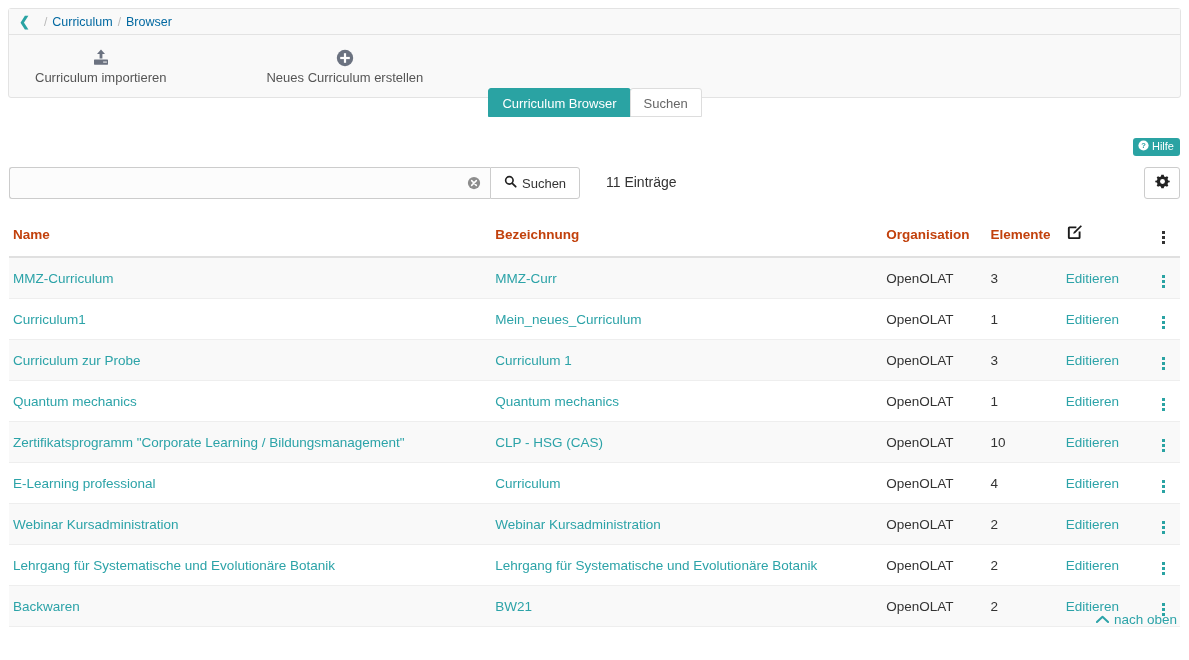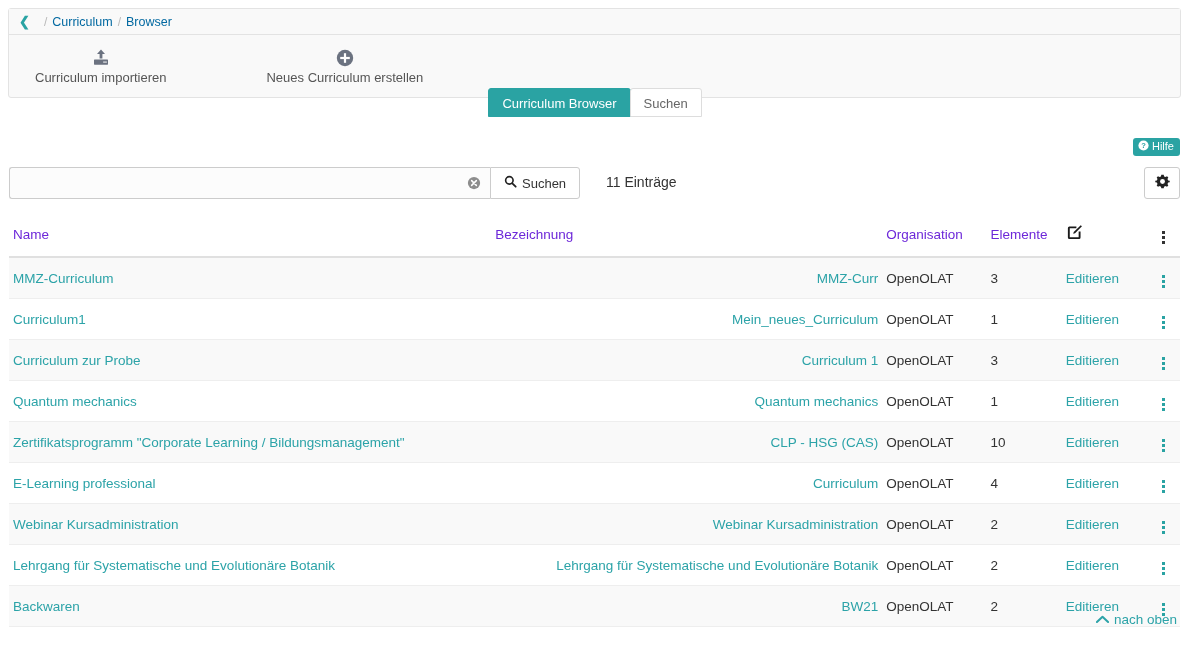--- a/index.html
+++ b/index.html
@@ -185,39 +185,39 @@
     left: 9px; top: 220px;
     width: 1171px;
   }
   table.data {
     width: 100%;
     border-collapse: collapse;
     font-size: 13.5px;
   }
   table.data thead th {
     text-align: left;
-    font-weight: normal;
-    color: #6d28d9;
+    font-weight: bold;
+    color: #c2410c;
     font-size: 13.5px;
     padding: 2px 4px 10px 4px;
     border-bottom: 2px solid #e0e0e0;
     white-space: nowrap;
   }
   table.data tbody td {
     padding: 8px 4px;
     border-bottom: 1px solid #eeeeee;
     vertical-align: middle;
   }
   table.data tbody tr:nth-child(odd) { background: #f9f9f9; }
   table.data tbody tr:nth-child(even) { background: #ffffff; }
   .cell-link { color: #2ca3a8; cursor: pointer; }
   td.col-org, td.col-elem { color: #333333; }
 
   .col-name   { width: 481px; padding-left: 4px !important; }
-  .col-bez    { width: 390px; text-align: right; }
+  .col-bez    { width: 390px; }
   .col-org    { width: 104px; margin-left: 7px; }
   .col-elem   { width: 75px; }
   .col-edit   { width: 90px; }
   .col-menu   { width: 28px; text-align: left; }
 
   th.col-edit, th.col-menu { padding-bottom: 6px; }
 
   .dots { display: inline-flex; flex-direction: column; gap: 2px; cursor: pointer; padding: 2px 6px; }
   .dots i { display: block; width: 3px; height: 3px; background: #2aa3a3; }
   .dots.dark i { background: #333333; }

